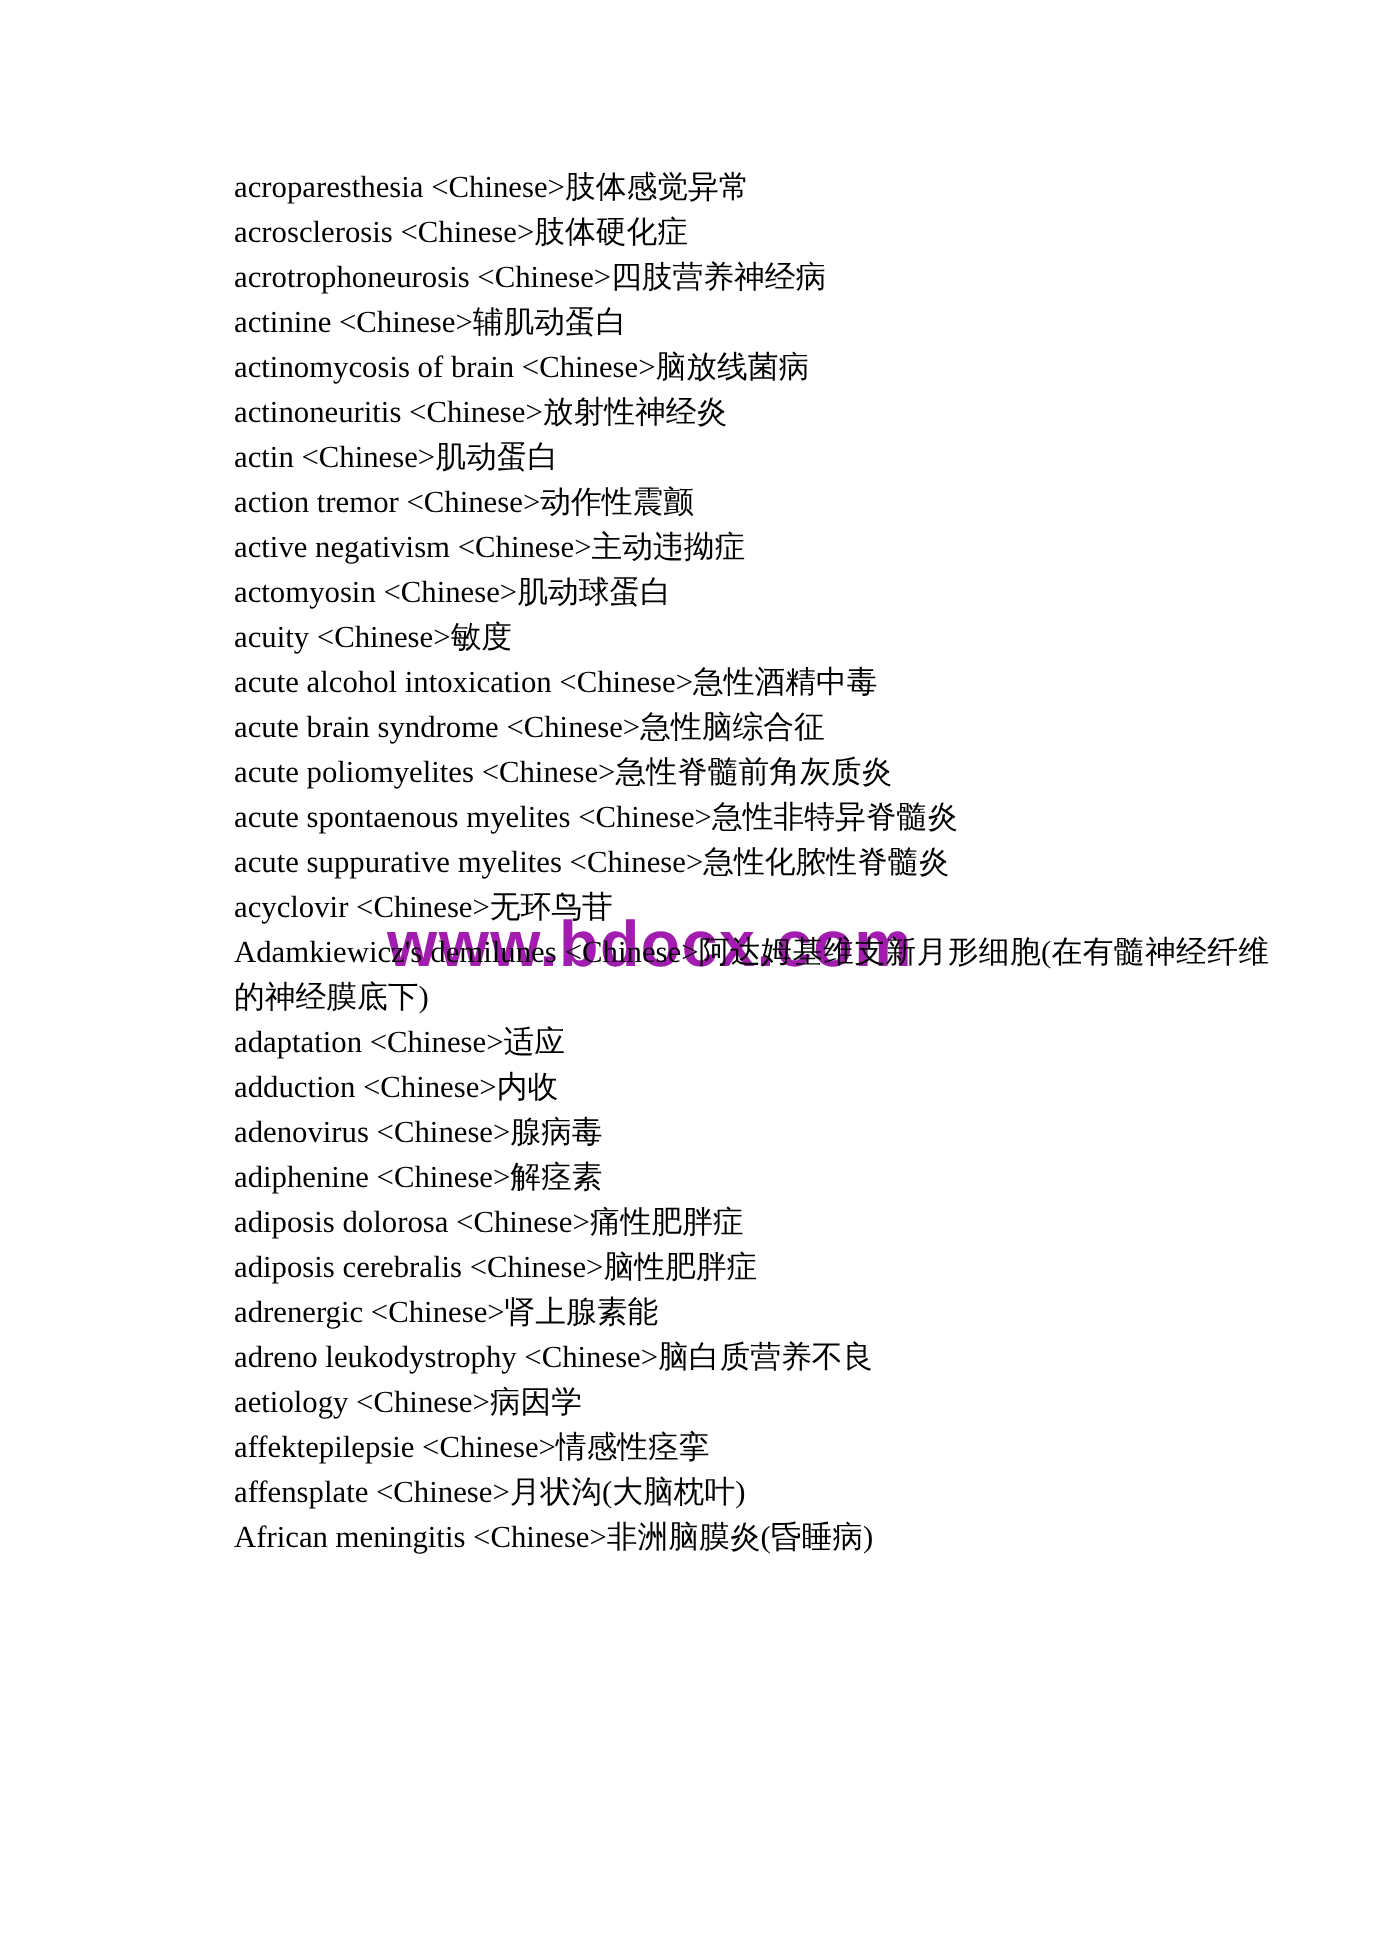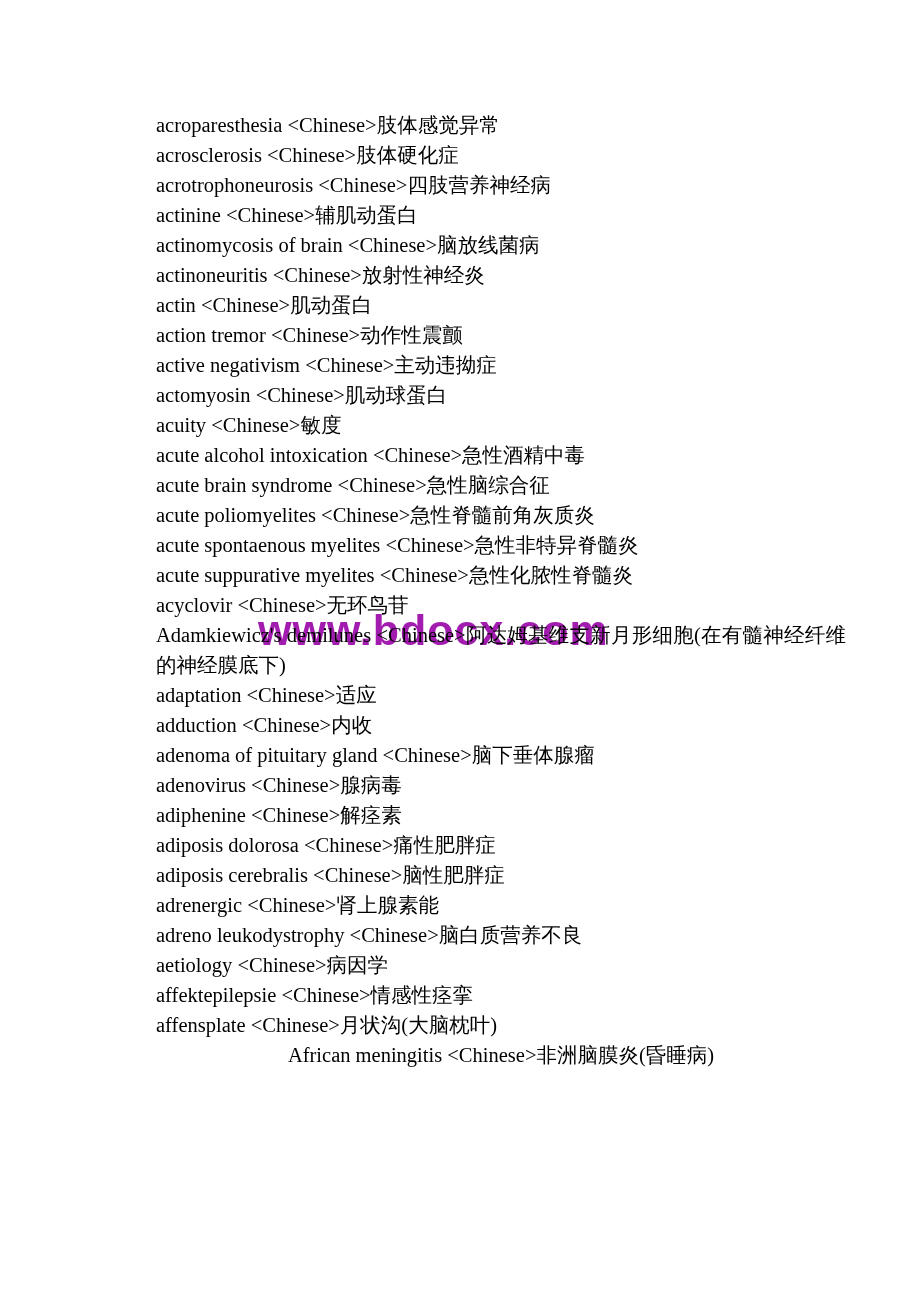--- a/index.html
+++ b/index.html
@@ -48,21 +48,21 @@
     line-height: 30px;
     text-align: justify;
     text-justify: inter-character;
     white-space: normal;
     word-break: break-word;
     margin: 0;
     padding: 0;
     letter-spacing: 0px;
   }
   .entry:last-child {
-    text-align: center;
+    text-align: left;
   }
 </style>
 </head>
 <body>
 
 <div id="page">
 
   <div id="watermark">www.bdocx.com</div>
 
   <div id="entries">
@@ -79,21 +79,20 @@
       <div class="entry">acuity &lt;Chinese&gt;敏度</div>
       <div class="entry">acute alcohol intoxication &lt;Chinese&gt;急性酒精中毒</div>
       <div class="entry">acute brain syndrome &lt;Chinese&gt;急性脑综合征</div>
       <div class="entry">acute poliomyelites &lt;Chinese&gt;急性脊髓前角灰质炎</div>
       <div class="entry">acute spontaenous myelites &lt;Chinese&gt;急性非特异脊髓炎</div>
       <div class="entry">acute suppurative myelites &lt;Chinese&gt;急性化脓性脊髓炎</div>
       <div class="entry">acyclovir &lt;Chinese&gt;无环鸟苷</div>
       <div class="entry">Adamkiewicz's demilunes &lt;Chinese&gt;阿达姆基维支新月形细胞(在有髓神经纤维的神经膜底下)</div>
       <div class="entry">adaptation &lt;Chinese&gt;适应</div>
       <div class="entry">adduction &lt;Chinese&gt;内收</div>
-      <div class="entry">adenoma of pituitary gland &lt;Chinese&gt;脑下垂体腺瘤</div>
       <div class="entry">adenovirus &lt;Chinese&gt;腺病毒</div>
       <div class="entry">adiphenine &lt;Chinese&gt;解痉素</div>
       <div class="entry">adiposis dolorosa &lt;Chinese&gt;痛性肥胖症</div>
       <div class="entry">adiposis cerebralis &lt;Chinese&gt;脑性肥胖症</div>
       <div class="entry">adrenergic &lt;Chinese&gt;肾上腺素能</div>
       <div class="entry">adreno leukodystrophy &lt;Chinese&gt;脑白质营养不良</div>
       <div class="entry">aetiology &lt;Chinese&gt;病因学</div>
       <div class="entry">affektepilepsie &lt;Chinese&gt;情感性痉挛</div>
       <div class="entry">affensplate &lt;Chinese&gt;月状沟(大脑枕叶)</div>
       <div class="entry">African meningitis &lt;Chinese&gt;非洲脑膜炎(昏睡病)</div>

